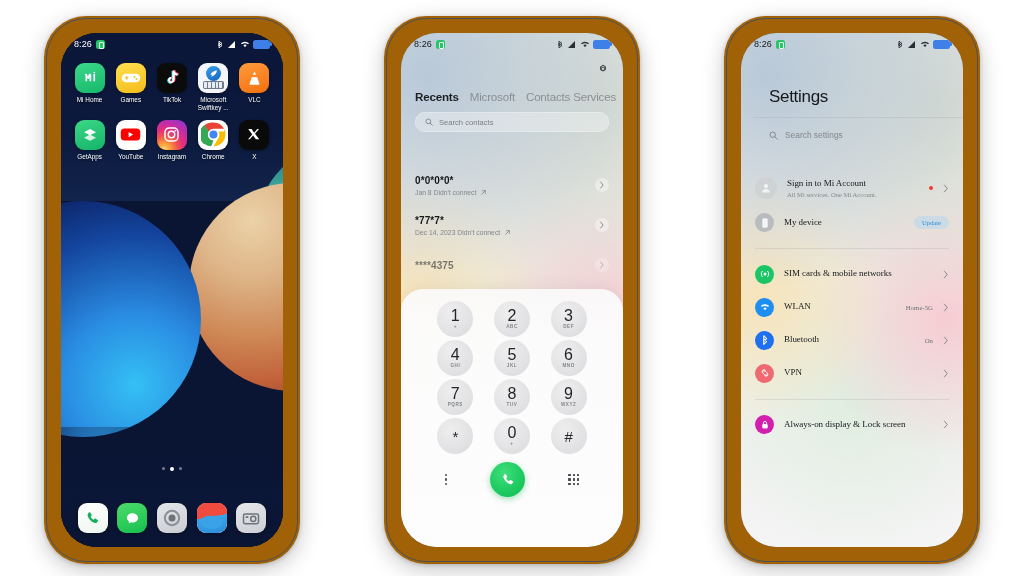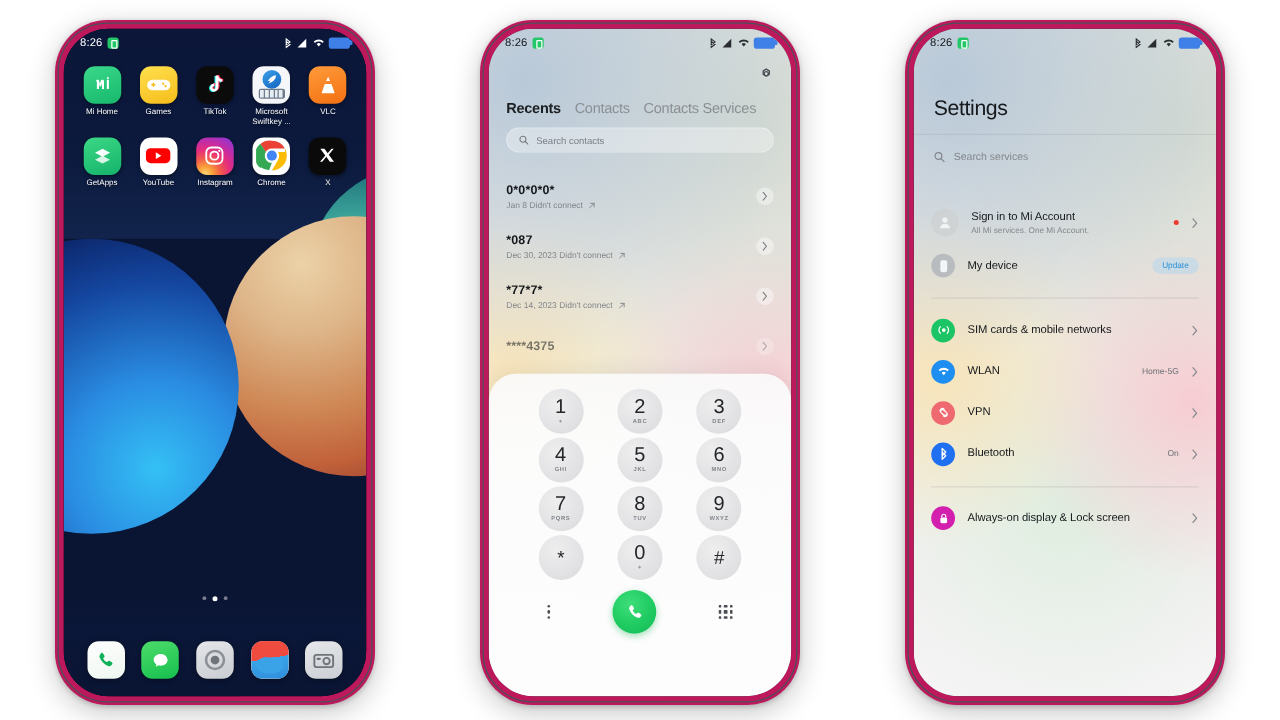--- a/index.html
+++ b/index.html
@@ -13,22 +13,22 @@
     position: relative;
     width: 1024px; height: 576px;
     background: #ffffff;
   }
 
   
   .phone {
     position: absolute;
     width: 256px; height: 548px;
     border-radius: 42px;
-    background: #be185d;
-    padding: 7px;
+    background: #a16207;
+    padding: 17px;
     box-shadow: 0 6px 22px rgba(0,0,0,0.22), 0 1px 4px rgba(0,0,0,0.18);
   }
   .phone::after{
     content:"";
     position:absolute; inset:2px;
     border-radius:40px;
     border:1.5px solid #4c5157;
     pointer-events:none;
   }
   .screen {
@@ -178,21 +178,21 @@
   .search-pill {
     margin: 9px 14px 0 14px;
     height:20px; border-radius:11px;
     background: rgba(255,255,255,.34);
     display:flex; align-items:center; gap:6px;
     padding: 0 10px;
     box-shadow: inset 0 0 0 .5px rgba(255,255,255,.5);
   }
   .search-ph { font-size:7.6px; color:#7b7f84; }
 
-  .calls { position:absolute; left:0;right:0; top:114px; z-index:5; }
+  .calls { position:absolute; left:0;right:0; top:132px; z-index:5; }
   .call-row {
     display:flex; align-items:center; justify-content:space-between;
     padding: 8px 14px 8px 14px;
     min-height:40px;
   }
   .call-num { font-size:10px; color:#15181b; font-weight:600; letter-spacing:.1px; }
   .call-sub { font-size:6.8px; color:#82868b; margin-top:3px; display:flex; align-items:center; gap:4px;}
   .chev-circle {
     width:14px;height:14px;border-radius:50%;
     background:rgba(255,255,255,.4);
@@ -229,32 +229,32 @@
     display:flex;align-items:center;justify-content:center;
     box-shadow:0 2px 6px rgba(22,180,82,.4);
   }
   .kebab { display:flex;flex-direction:column;gap:2px;align-items:center; }
   .kebab i { width:2.4px;height:2.4px;border-radius:50%;background:#4a4e53; display:block;}
   .grid-ico { display:grid; grid-template-columns:repeat(3,2.3px); gap:2px; }
   .grid-ico i { width:2.3px;height:2.3px;border-radius:.5px;background:#4a4e53; display:block;}
 
   
   .set-head {
-    position:absolute; left:0;right:0;top:22px; z-index:6;
+    position:absolute; left:12px;right:0;top:22px; z-index:6;
     padding: 32px 0 10px 0;
   }
   .set-title { font-size:17px; color:#16191c; padding-left:16px; letter-spacing:-.3px; font-weight:400;}
   .set-search {
     display:flex; align-items:center; gap:7px;
     padding: 12px 16px 9px 16px;
     border-top: .5px solid rgba(150,150,155,.22);
     margin-top:10px;
   }
   .set-search-ph { font-size:8.4px; color:#83878c; }
-  .set-list { position:absolute; left:0;right:0;top:132px;bottom:0; z-index:5; }
+  .set-list { position:absolute; left:0;right:0;top:132px;bottom:0; z-index:5;font-family:Liberation Serif, serif; }
   .set-group { padding: 5px 0; }
   .set-sep { height:.5px; background:rgba(150,150,155,.22); margin: 4px 14px; }
   .set-row {
     display:flex; align-items:center; gap:10px;
     padding: 7px 14px;
     min-height:33px;
   }
   .set-ico {
     width:19px;height:19px;border-radius:50%;
     display:flex;align-items:center;justify-content:center;
@@ -498,21 +498,21 @@
 
       <div class="dialer-top">
         <div class="gear-row">
           <svg width="14" height="14" viewBox="0 0 20 20">
               <path d="M10 1.4l3.5 2v4l-3.5 2-3.5-2v-4l3.5-2z" fill="none" stroke="#4c5055" stroke-width="1.5" transform="translate(0,3.3)"></path>
               <circle cx="10" cy="10" r="2.4" fill="none" stroke="#4c5055" stroke-width="1.5"></circle>
             </svg>
         </div>
         <div class="tabs">
           <span class="tab active">Recents</span>
-          <span class="tab">Contacts</span>
+          <span class="tab">Microsoft</span>
           <span class="tab">Contacts Services</span>
         </div>
         <div class="search-pill">
           <svg width="8" height="8" viewBox="0 0 12 12">
               <circle cx="5" cy="5" r="3.6" fill="none" stroke="#7b7f84" stroke-width="1.3"></circle>
               <path d="M7.8 7.8L11 11" stroke="#7b7f84" stroke-width="1.3" stroke-linecap="round"></path>
             </svg>
           <span class="search-ph">Search contacts</span>
         </div>
       </div>
@@ -529,36 +529,20 @@
             </div>
           </div>
           <div class="chev-circle">
             <svg width="6" height="8" viewBox="0 0 6 10">
                 <path d="M1.2 1.2L4.4 5 1.2 8.8" fill="none" stroke="#7a7e83" stroke-width="1.1" stroke-linecap="round"></path>
               </svg>
           </div>
         </div>
         <div class="call-row">
           <div>
-            <div class="call-num">*087</div>
-            <div class="call-sub">
-              <span>Dec 30, 2023 Didn't connect</span>
-              <svg width="7" height="7" viewBox="0 0 10 10">
-                  <path d="M2.4 7.6L7.6 2.4M3.6 2.4h4v4" fill="none" stroke="#82868b" stroke-width="1.1" stroke-linecap="round"></path>
-                </svg>
-            </div>
-          </div>
-          <div class="chev-circle">
-            <svg width="6" height="8" viewBox="0 0 6 10">
-                <path d="M1.2 1.2L4.4 5 1.2 8.8" fill="none" stroke="#7a7e83" stroke-width="1.1" stroke-linecap="round"></path>
-              </svg>
-          </div>
-        </div>
-        <div class="call-row">
-          <div>
             <div class="call-num">*77*7*</div>
             <div class="call-sub">
               <span>Dec 14, 2023 Didn't connect</span>
               <svg width="7" height="7" viewBox="0 0 10 10">
                   <path d="M2.4 7.6L7.6 2.4M3.6 2.4h4v4" fill="none" stroke="#82868b" stroke-width="1.1" stroke-linecap="round"></path>
                 </svg>
             </div>
           </div>
           <div class="chev-circle">
             <svg width="6" height="8" viewBox="0 0 6 10">
@@ -701,21 +685,21 @@
         </div>
       </div>
 
       <div class="set-head">
         <div class="set-title">Settings</div>
         <div class="set-search">
           <svg width="9" height="9" viewBox="0 0 12 12">
               <circle cx="5" cy="5" r="3.6" fill="none" stroke="#83878c" stroke-width="1.3"></circle>
               <path d="M7.8 7.8L11 11" stroke="#83878c" stroke-width="1.3" stroke-linecap="round"></path>
             </svg>
-          <span class="set-search-ph">Search services</span>
+          <span class="set-search-ph">Search settings</span>
         </div>
       </div>
 
       <div class="set-list">
 
         <div class="set-group">
           <div class="set-row">
             <div class="avatar-ph">
               <svg width="12" height="12" viewBox="0 0 16 16">
                   <circle cx="8" cy="5.4" r="2.8" fill="#f2f3f4"></circle>
@@ -773,45 +757,45 @@
             <div class="set-txt">
                 <div class="set-label">WLAN</div>
               </div>
             <span class="set-value">Home-5G</span>
             <svg class="chev" width="6" height="9" viewBox="0 0 6 10">
                 <path d="M1.2 1.2L4.4 5 1.2 8.8" fill="none" stroke="#86898e" stroke-width="1.1" stroke-linecap="round"></path>
               </svg>
           </div>
 
           <div class="set-row">
+            <div class="set-ico" style="background:#1f6ff1;">
+              <svg width="8" height="12" viewBox="0 0 9 14">
+                  <path d="M3 2l3.4 3.4L3 8.8V2zM3 5.4l3.4 3.4L3 12.2V5.4z" fill="none" stroke="#fff" stroke-width="1.2" stroke-linejoin="round"></path>
+                </svg>
+            </div>
+            <div class="set-txt">
+                <div class="set-label">Bluetooth</div>
+              </div>
+            <span class="set-value">On</span>
+            <svg class="chev" width="6" height="9" viewBox="0 0 6 10">
+                <path d="M1.2 1.2L4.4 5 1.2 8.8" fill="none" stroke="#86898e" stroke-width="1.1" stroke-linecap="round"></path>
+              </svg>
+          </div>
+
+          <div class="set-row">
             <div class="set-ico" style="background:#ef6a70;">
               <svg width="12" height="12" viewBox="0 0 16 16">
                   <path d="M5 5.6a2.4 2.4 0 013.4 0L11 8.2a2.4 2.4 0 01-3.4 3.4" fill="none" stroke="#fff" stroke-width="1.3" stroke-linecap="round"></path>
                   <path d="M11 10.4a2.4 2.4 0 01-3.4 0L5 7.8a2.4 2.4 0 013.4-3.4" fill="none" stroke="#fff" stroke-width="1.3" stroke-linecap="round"></path>
                 </svg>
             </div>
             <div class="set-txt">
                 <div class="set-label">VPN</div>
               </div>
             <span class="set-value"></span>
-            <svg class="chev" width="6" height="9" viewBox="0 0 6 10">
-                <path d="M1.2 1.2L4.4 5 1.2 8.8" fill="none" stroke="#86898e" stroke-width="1.1" stroke-linecap="round"></path>
-              </svg>
-          </div>
-
-          <div class="set-row">
-            <div class="set-ico" style="background:#1f6ff1;">
-              <svg width="8" height="12" viewBox="0 0 9 14">
-                  <path d="M3 2l3.4 3.4L3 8.8V2zM3 5.4l3.4 3.4L3 12.2V5.4z" fill="none" stroke="#fff" stroke-width="1.2" stroke-linejoin="round"></path>
-                </svg>
-            </div>
-            <div class="set-txt">
-                <div class="set-label">Bluetooth</div>
-              </div>
-            <span class="set-value">On</span>
             <svg class="chev" width="6" height="9" viewBox="0 0 6 10">
                 <path d="M1.2 1.2L4.4 5 1.2 8.8" fill="none" stroke="#86898e" stroke-width="1.1" stroke-linecap="round"></path>
               </svg>
           </div>
 
         </div>
 
         <div class="set-sep"></div>
 
         <div class="set-group">

